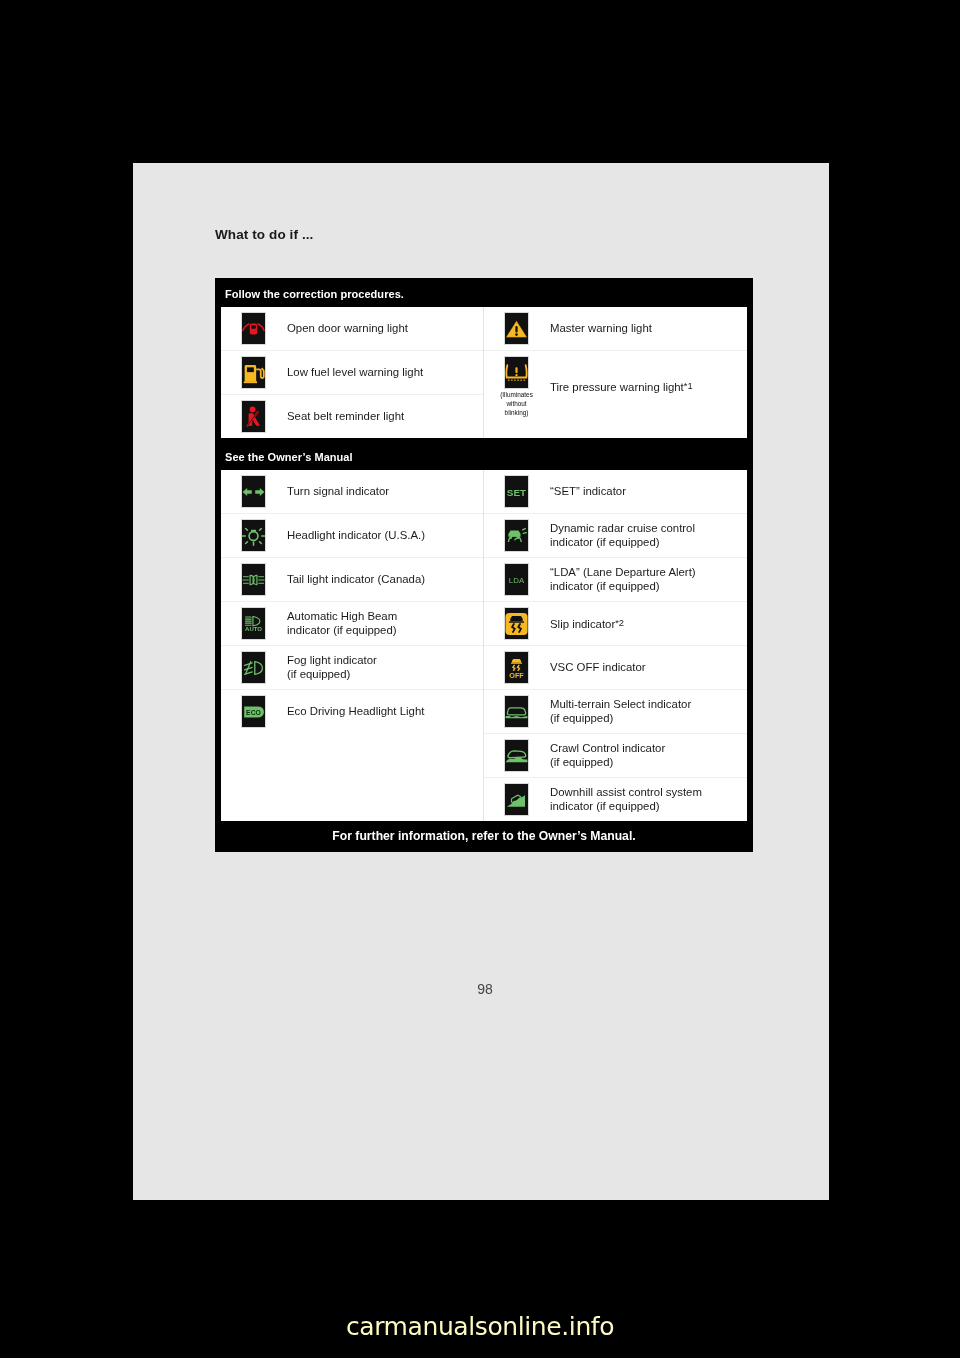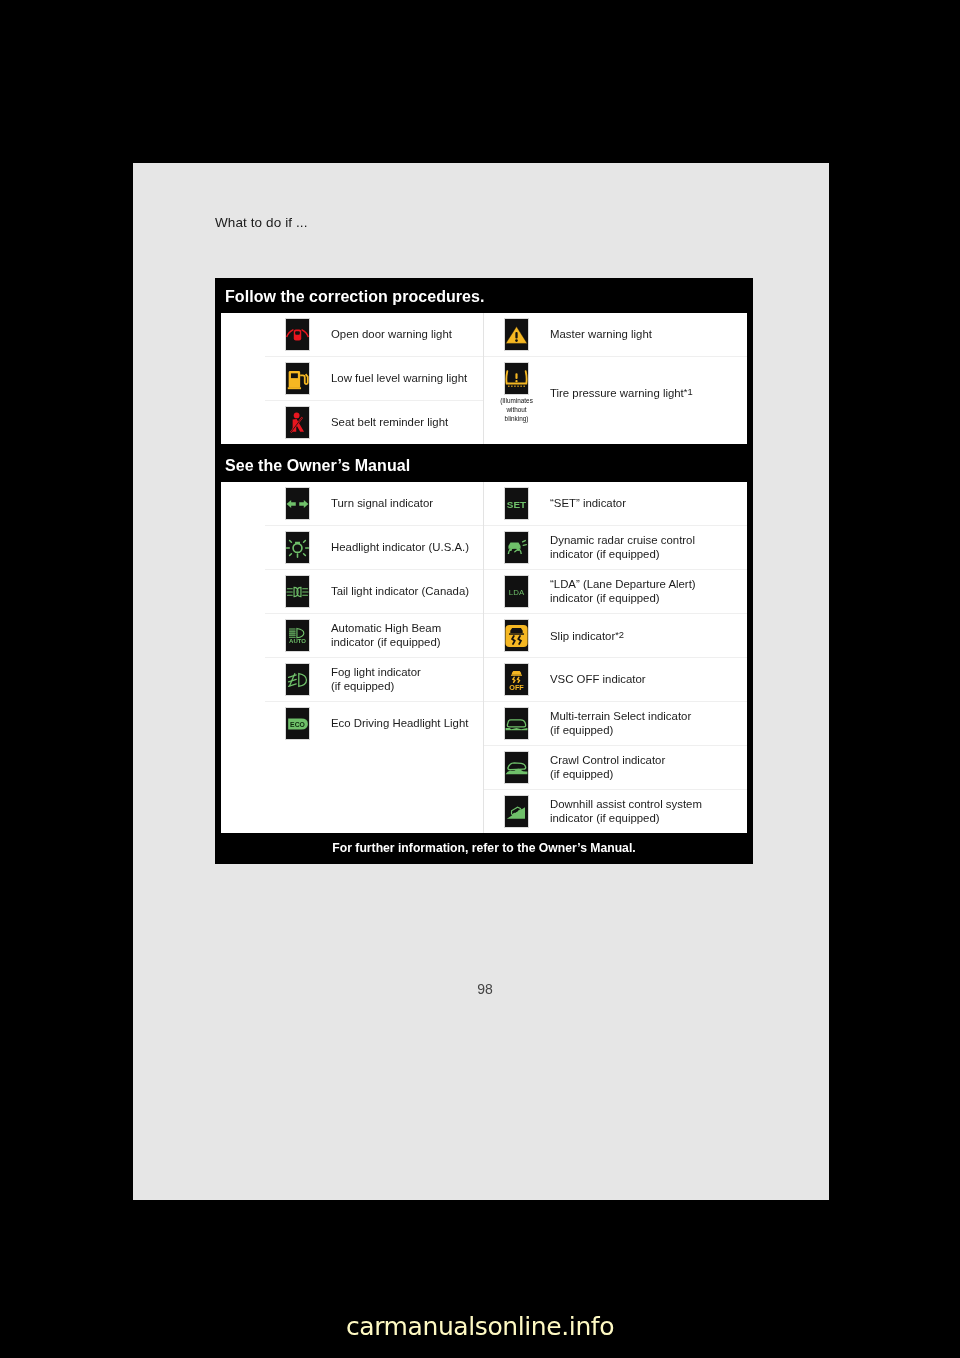--- a/index.html
+++ b/index.html
@@ -18,53 +18,53 @@
     position: absolute;
     left: 133px;
     top: 163px;
     width: 696px;
     height: 1037px;
     background: #e6e6e6;
   }
   .page-heading {
     position: absolute;
     left: 82px;
-    top: 52px;
+    top: 64px;
     font-size: 13.5px;
-    font-weight: normal;
+    font-weight: bold;
     color: #1a1a1a;
     letter-spacing: 0.1px;
   }
   .panel {
     position: absolute;
     left: 82px;
     top: 115px;
     width: 538px;
     background: #000000;
     padding: 0;
   }
   .band {
     color: #ffffff;
-    font-size: 16px;
+    font-size: 11px;
     font-weight: bold;
     padding: 7px 0 7px 10px;
     letter-spacing: 0.05px;
   }
   .grid {
     background: #ffffff;
     margin: 0 6px;
     display: flex;
   }
   .col {
     width: 50%;
     box-sizing: border-box;
     display: flex;
     flex-direction: column;
   }
-  .col.left { border-right: 1px solid #e3e3e3; padding-left: 44px; }
+  .col.left { border-right: 1px solid #e3e3e3; }
   .row {
     display: flex;
     align-items: center;
     padding: 5px 4px 5px 8px;
     box-sizing: border-box;
     min-height: 42px;
   }
   .row + .row { border-top: 1px solid #efefef; }
   .icon-wrap {
     flex: 0 0 auto;

